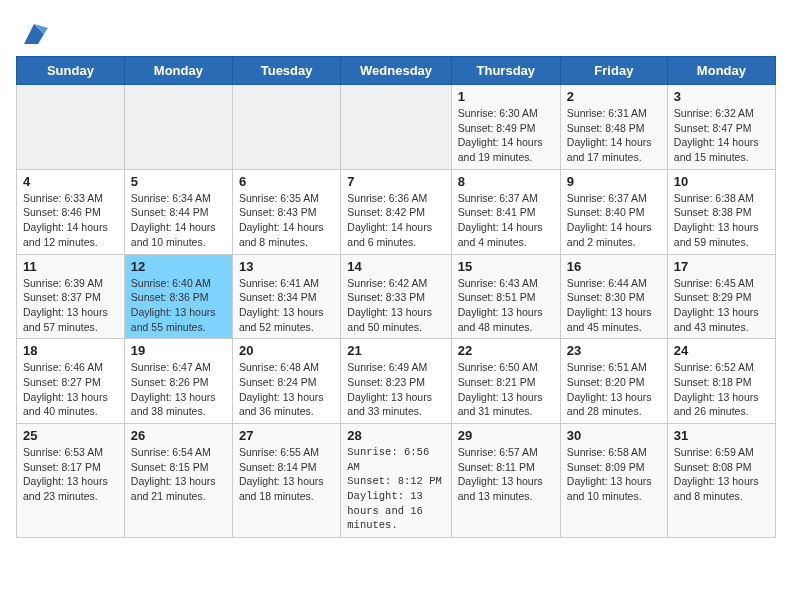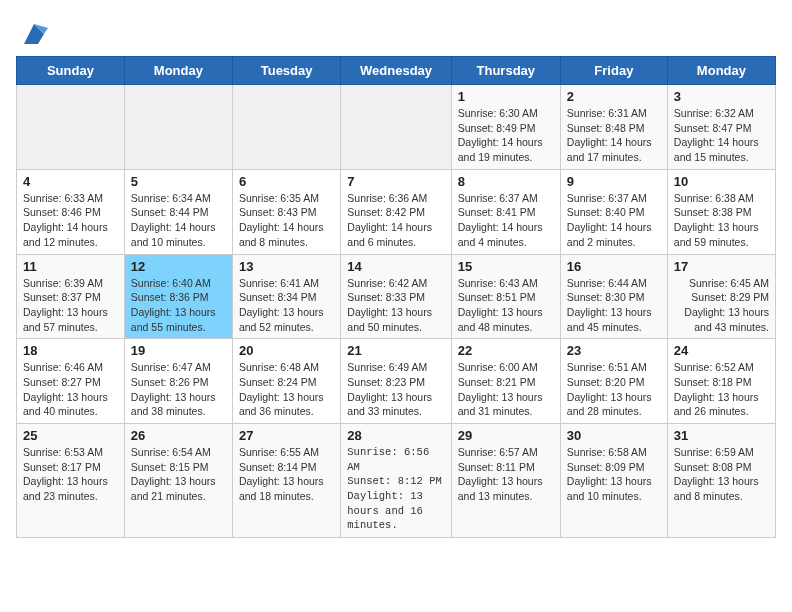--- a/index.html
+++ b/index.html
@@ -230,21 +230,21 @@
 Daylight: 13 hours and 48 minutes.</div>
         </td>
         <td style="background: rgb(249, 249, 249);">
           <span class="day-number">16</span>
           <div class="day-info" style="white-space: pre-line;">Sunrise: 6:44 AM
 Sunset: 8:30 PM
 Daylight: 13 hours and 45 minutes.</div>
         </td>
         <td style="background: rgb(249, 249, 249);">
           <span class="day-number">17</span>
-          <div class="day-info" style="white-space: pre-line; text-align: right;">Sunrise: 6:45 AM
+          <div class="day-info" style="white-space: pre-line;">Sunrise: 6:45 AM
 Sunset: 8:29 PM
 Daylight: 13 hours and 43 minutes.</div>
         </td>
       </tr>
       <tr>
         <td style="background: rgb(255, 255, 255);">
           <span class="day-number">18</span>
           <div class="day-info" style="white-space: pre-line;">Sunrise: 6:46 AM
 Sunset: 8:27 PM
 Daylight: 13 hours and 40 minutes.</div>
@@ -262,21 +262,21 @@
 Daylight: 13 hours and 36 minutes.</div>
         </td>
         <td style="background: rgb(255, 255, 255);">
           <span class="day-number">21</span>
           <div class="day-info" style="white-space: pre-line;">Sunrise: 6:49 AM
 Sunset: 8:23 PM
 Daylight: 13 hours and 33 minutes.</div>
         </td>
         <td style="background: rgb(255, 255, 255);">
           <span class="day-number">22</span>
-          <div class="day-info" style="white-space: pre-line;">Sunrise: 6:00 AM
+          <div class="day-info" style="white-space: pre-line;">Sunrise: 6:50 AM
 Sunset: 8:21 PM
 Daylight: 13 hours and 31 minutes.</div>
         </td>
         <td style="background: rgb(255, 255, 255);">
           <span class="day-number">23</span>
           <div class="day-info" style="white-space: pre-line;">Sunrise: 6:51 AM
 Sunset: 8:20 PM
 Daylight: 13 hours and 28 minutes.</div>
         </td>
         <td style="background: rgb(255, 255, 255);">

